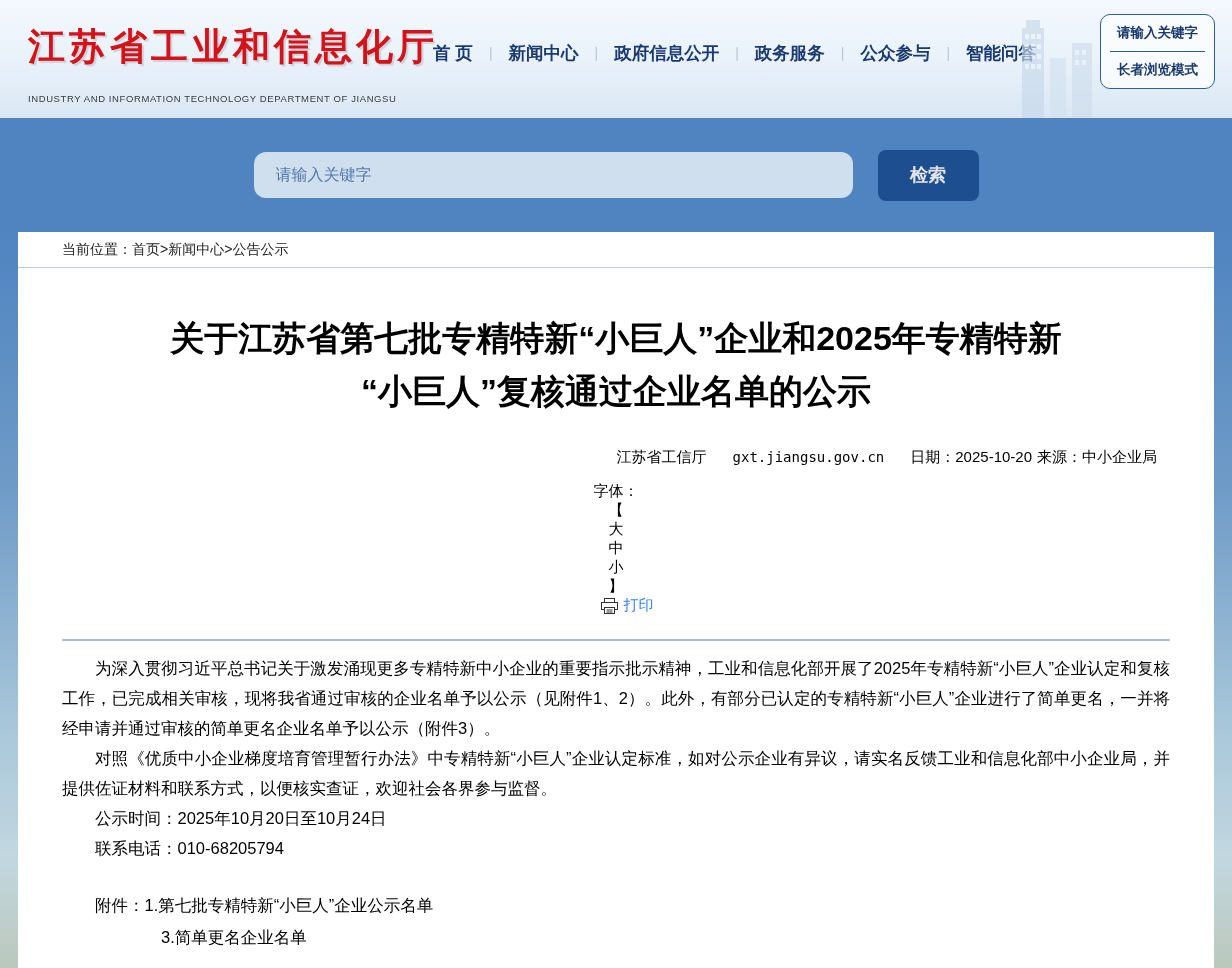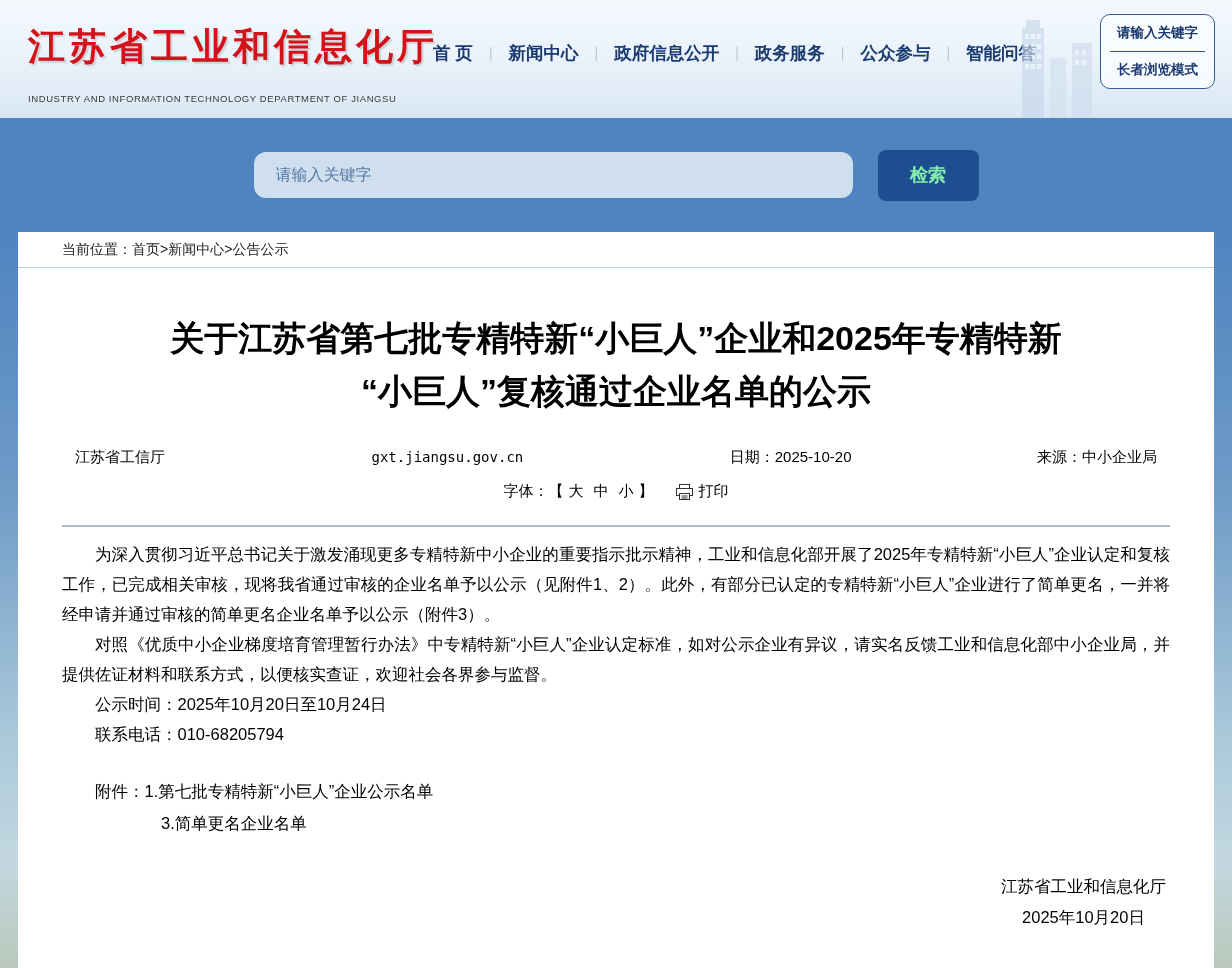--- a/index.html
+++ b/index.html
@@ -26,41 +26,41 @@
     font-family:inherit; font-weight:bold; }
   .access-divider { height:1px; background:#2f5e9c; margin:0 9px; }
 
   
   .search-band { height:114px; background:#4f84c1; display:flex; align-items:center; justify-content:center; }
   .search-wrap { display:flex; align-items:center; }
   .search-input { width:599px; height:46px; border:none; outline:none; border-radius:12px;
     background:#cfdfee; padding:0 22px; font-size:16px; color:#1a3a70; font-family:inherit; }
   .search-input::placeholder { color:#5679a8; opacity:1; }
   .search-button { width:101px; height:51px; margin-left:25px; border:none; border-radius:8px;
-    background:#1d4f90; color:#86efac; font-size:18px; font-weight:bold; cursor:pointer; font-family:inherit; }
+    background:#1d4f90; color:#e5e5e5; font-size:18px; font-weight:bold; cursor:pointer; font-family:inherit; }
 
   
   .lower { position:relative; height:736px;
     background: linear-gradient(180deg,#4f84c1 0%,#6f9bc7 35%,#a9c8da 68%,#c2d7e0 85%,#bac9bb 100%); }
   .content-box { position:absolute; left:18px; right:18px; top:0; bottom:0; background:#fff; overflow:hidden; }
 
   .breadcrumb { padding:9px 44px 8px 44px; font-size:14px; color:#222; border-bottom:1px solid #b7d0e4; }
   .breadcrumb .crumb { cursor:pointer; }
   .breadcrumb .crumb-sep { color:#222; }
 
   .article { padding:0 44px; }
   .article-title { margin-top:44px; text-align:center; font-size:34px; font-weight:bold; line-height:53px; color:#000; }
 
-  .meta-row { margin-top:30px; display:flex; justify-content:space-between; align-items:baseline; font-size:15px; color:#000; }
+  .meta-row { margin-top:30px; display:flex; justify-content:flex-end; align-items:baseline; font-size:15px; color:#000; }
   .meta-row .meta-item { margin:0 13px; }
   .meta-site { font-family:"DejaVu Sans Mono", monospace; font-size:14px; }
-  .font-row { margin-top:15px; display:flex; justify-content:center; align-items:center; font-size:15px; color:#000; }
+  .font-row { margin-top:15px; display:flex; justify-content:center; align-items:center; font-size:15px; color:#000;flex-direction:column; }
   .font-size-opt { margin:0 5px; cursor:pointer; }
   .print-btn { display:inline-flex; align-items:center; margin-left:22px; cursor:pointer;
-    background:none; border:none; font-size:15px; color:#000000; font-family:Liberation Serif, serif; }
+    background:none; border:none; font-size:15px; color:#3b82f6; font-family:Liberation Serif, serif; }
   .print-btn svg { margin-right:6px; }
 
   .divider { margin-top:24px; border:none; border-top:2px solid #a9c0d0; }
 
   .article-body { margin-top:12px; font-size:16.5px; line-height:30px; text-align:justify; }
   .article-body p { text-indent:2em; }
 
   .attachments { margin-top:26px; font-size:16.5px; line-height:32px; }
   .attach-line1 { text-indent:2em; }
   .attach-item { cursor:pointer; }

